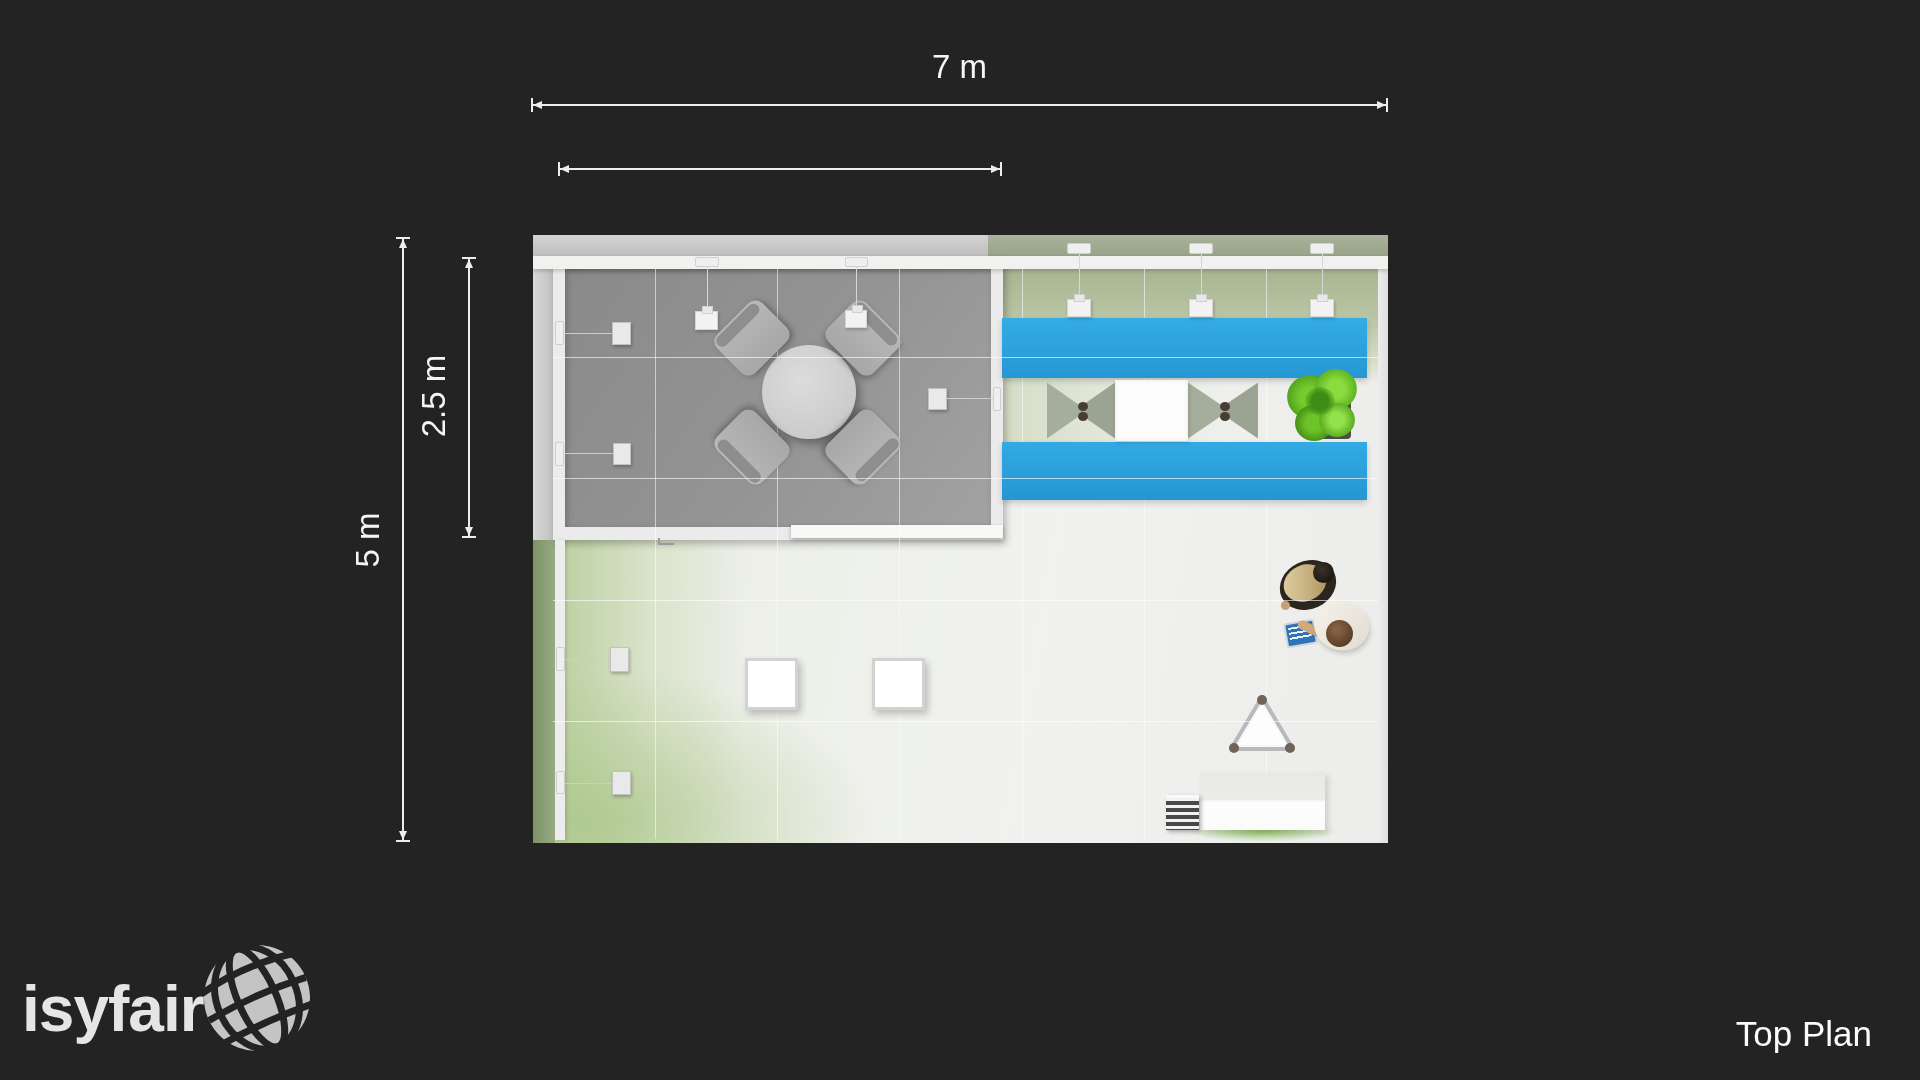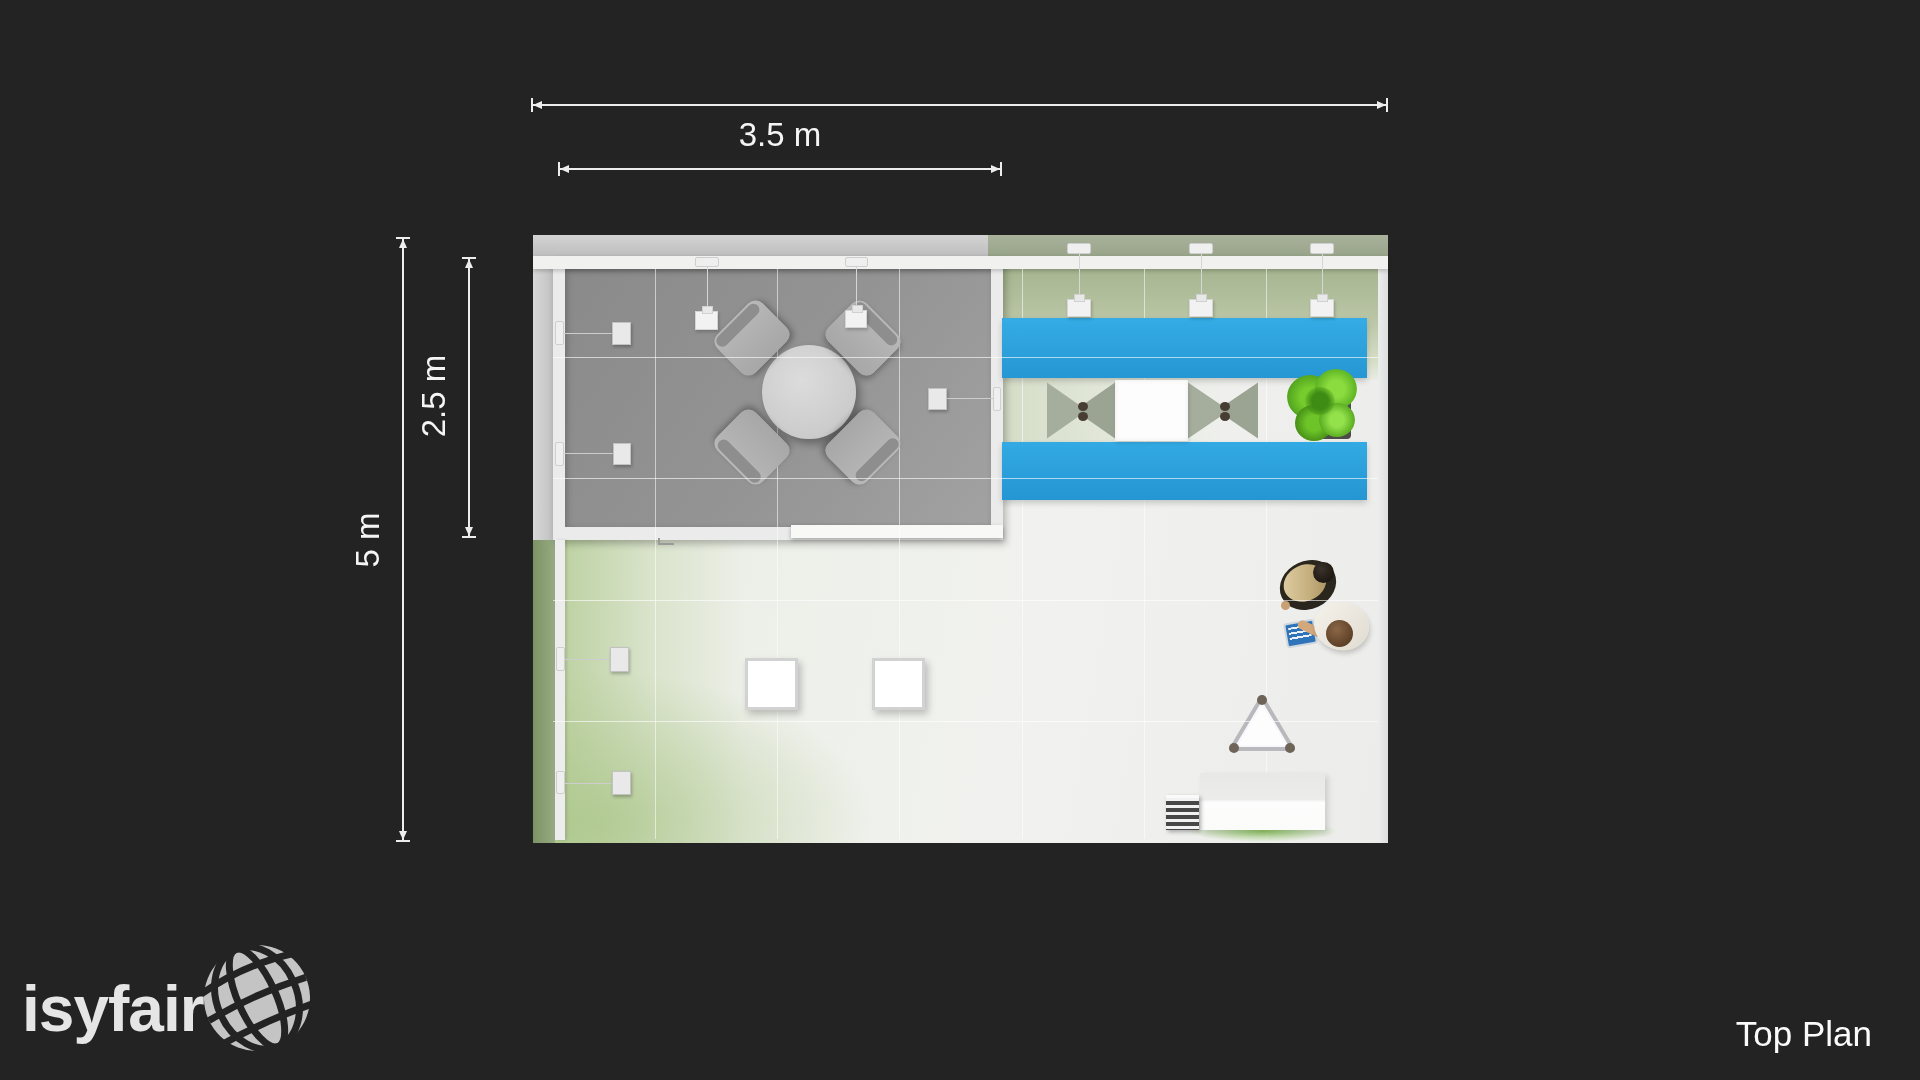--- a/index.html
+++ b/index.html
@@ -77,28 +77,28 @@
   .person{z-index:7;}
   
   .logo-text{position:absolute;left:22px;top:972px;font-size:64px;font-weight:bold;letter-spacing:-1px;color:#e5e5e5;z-index:2;}
   .caption{position:absolute;right:48px;top:1014px;font-size:35px;color:#fbfbfb;}
 </style>
 </head>
 <body>
 
 <div class="stage">
 
+  <div class="dim-label" style="left:531px;top:48px;width:857px;">7 m</div>
   <div class="dline-h" style="left:531px;top:104px;width:857px;">
     <div class="cap l"></div>
       <div class="cap r"></div>
       <div class="ah l"></div>
       <div class="ah r"></div>
   </div>
 
-  <div class="dim-label" style="left:558px;top:116px;width:444px;">3.5 m</div>
   <div class="dline-h" style="left:558px;top:168px;width:444px;">
     <div class="cap l"></div>
       <div class="cap r"></div>
       <div class="ah l"></div>
       <div class="ah r"></div>
   </div>
 
   <div class="dim-label rot" style="left:368px;top:540px;">5 m</div>
   <div class="dline-v" style="left:402px;top:237px;height:605px;">
     <div class="cap t"></div>

